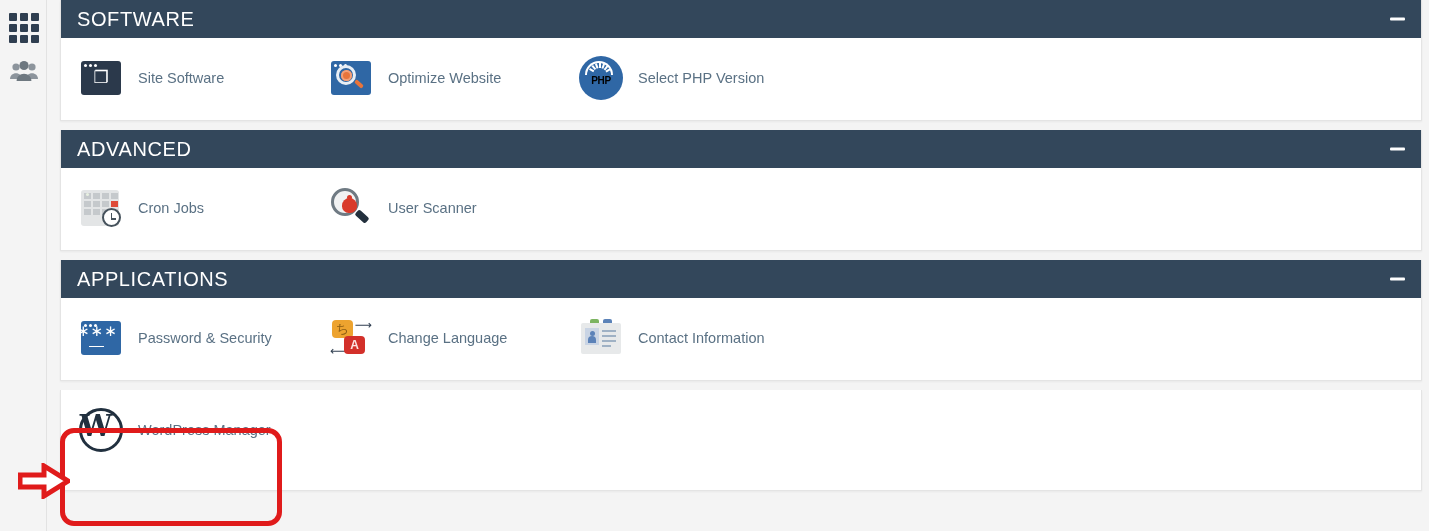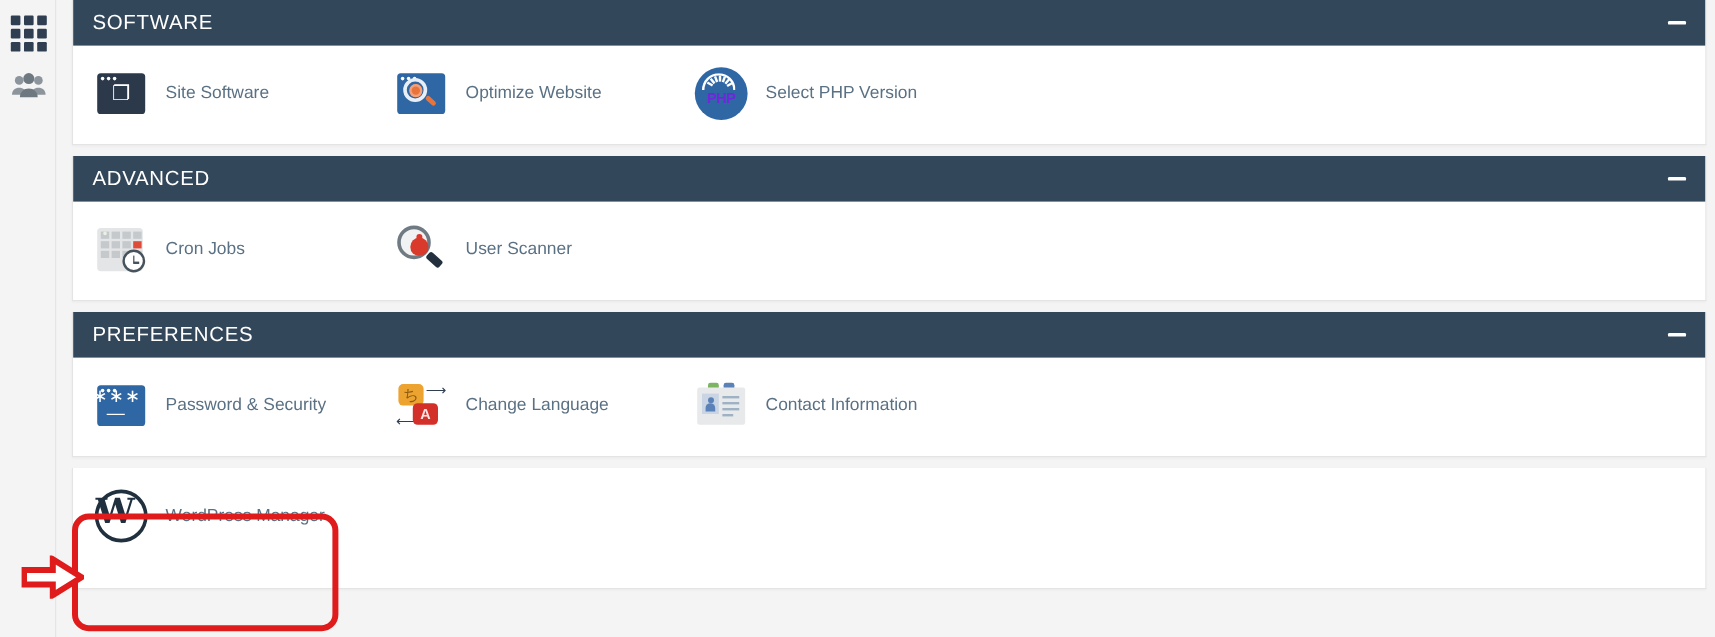--- a/index.html
+++ b/index.html
@@ -47,21 +47,21 @@
   .panel-header {
     height: 38px;
     background: #33475b;
     display: flex; align-items: center;
     padding: 0 16px;
     position: relative;
     cursor: pointer;
   }
   .panel-title {
     color: #ffffff;
-    font-size: 17px;
+    font-size: 20px;
     letter-spacing: 0.6px;
     font-weight: 400;
   }
   .collapse-btn {
     position: absolute; right: 16px; top: 50%;
     transform: translateY(-50%);
     width: 15px; height: 3px;
     background: #ffffff;
     border-radius: 1px;
     cursor: pointer;
@@ -154,21 +154,21 @@
   }
   #icon-php .ticks { position: absolute; left: 9px; top: 9px; width: 26px; height: 12px; }
   #icon-php .ticks i {
     position: absolute; left: 50%; top: 0;
     width: 1.5px; height: 5px; background: #ffffff;
     transform-origin: 50% 12px;
   }
   #icon-php .txt {
     position: absolute; left: 0; top: 21px; width: 48px;
     text-align: center;
-    color: #6d28d9; font-weight: bold; font-size: 12px;
+    color: #000000; font-weight: bold; font-size: 10px;
     letter-spacing: -0.4px;
     font-family: "Liberation Sans", sans-serif;
   }
 
   
   #icon-cron .cal {
     position: absolute; left: 4px; top: 6px;
     width: 38px; height: 36px;
     background: #e3e5e6; border-radius: 3px; overflow: hidden;
   }
@@ -469,21 +469,21 @@
               </span>
           </span>
           <span class="app-label">User Scanner</span>
         </div>
 
       </div>
     </div>
 
     <div class="panel" style="top:260px;">
       <div class="panel-header">
-        <span class="panel-title">PREFERENCES</span>
+        <span class="panel-title">APPLICATIONS</span>
         <span class="collapse-btn"></span>
       </div>
       <div class="panel-body">
 
         <div class="app-item">
           <span class="app-icon" id="icon-password">
             <span class="win"><span class="bar"><span class="dots">
                     <span></span>
                     <span></span>
                     <span></span>

